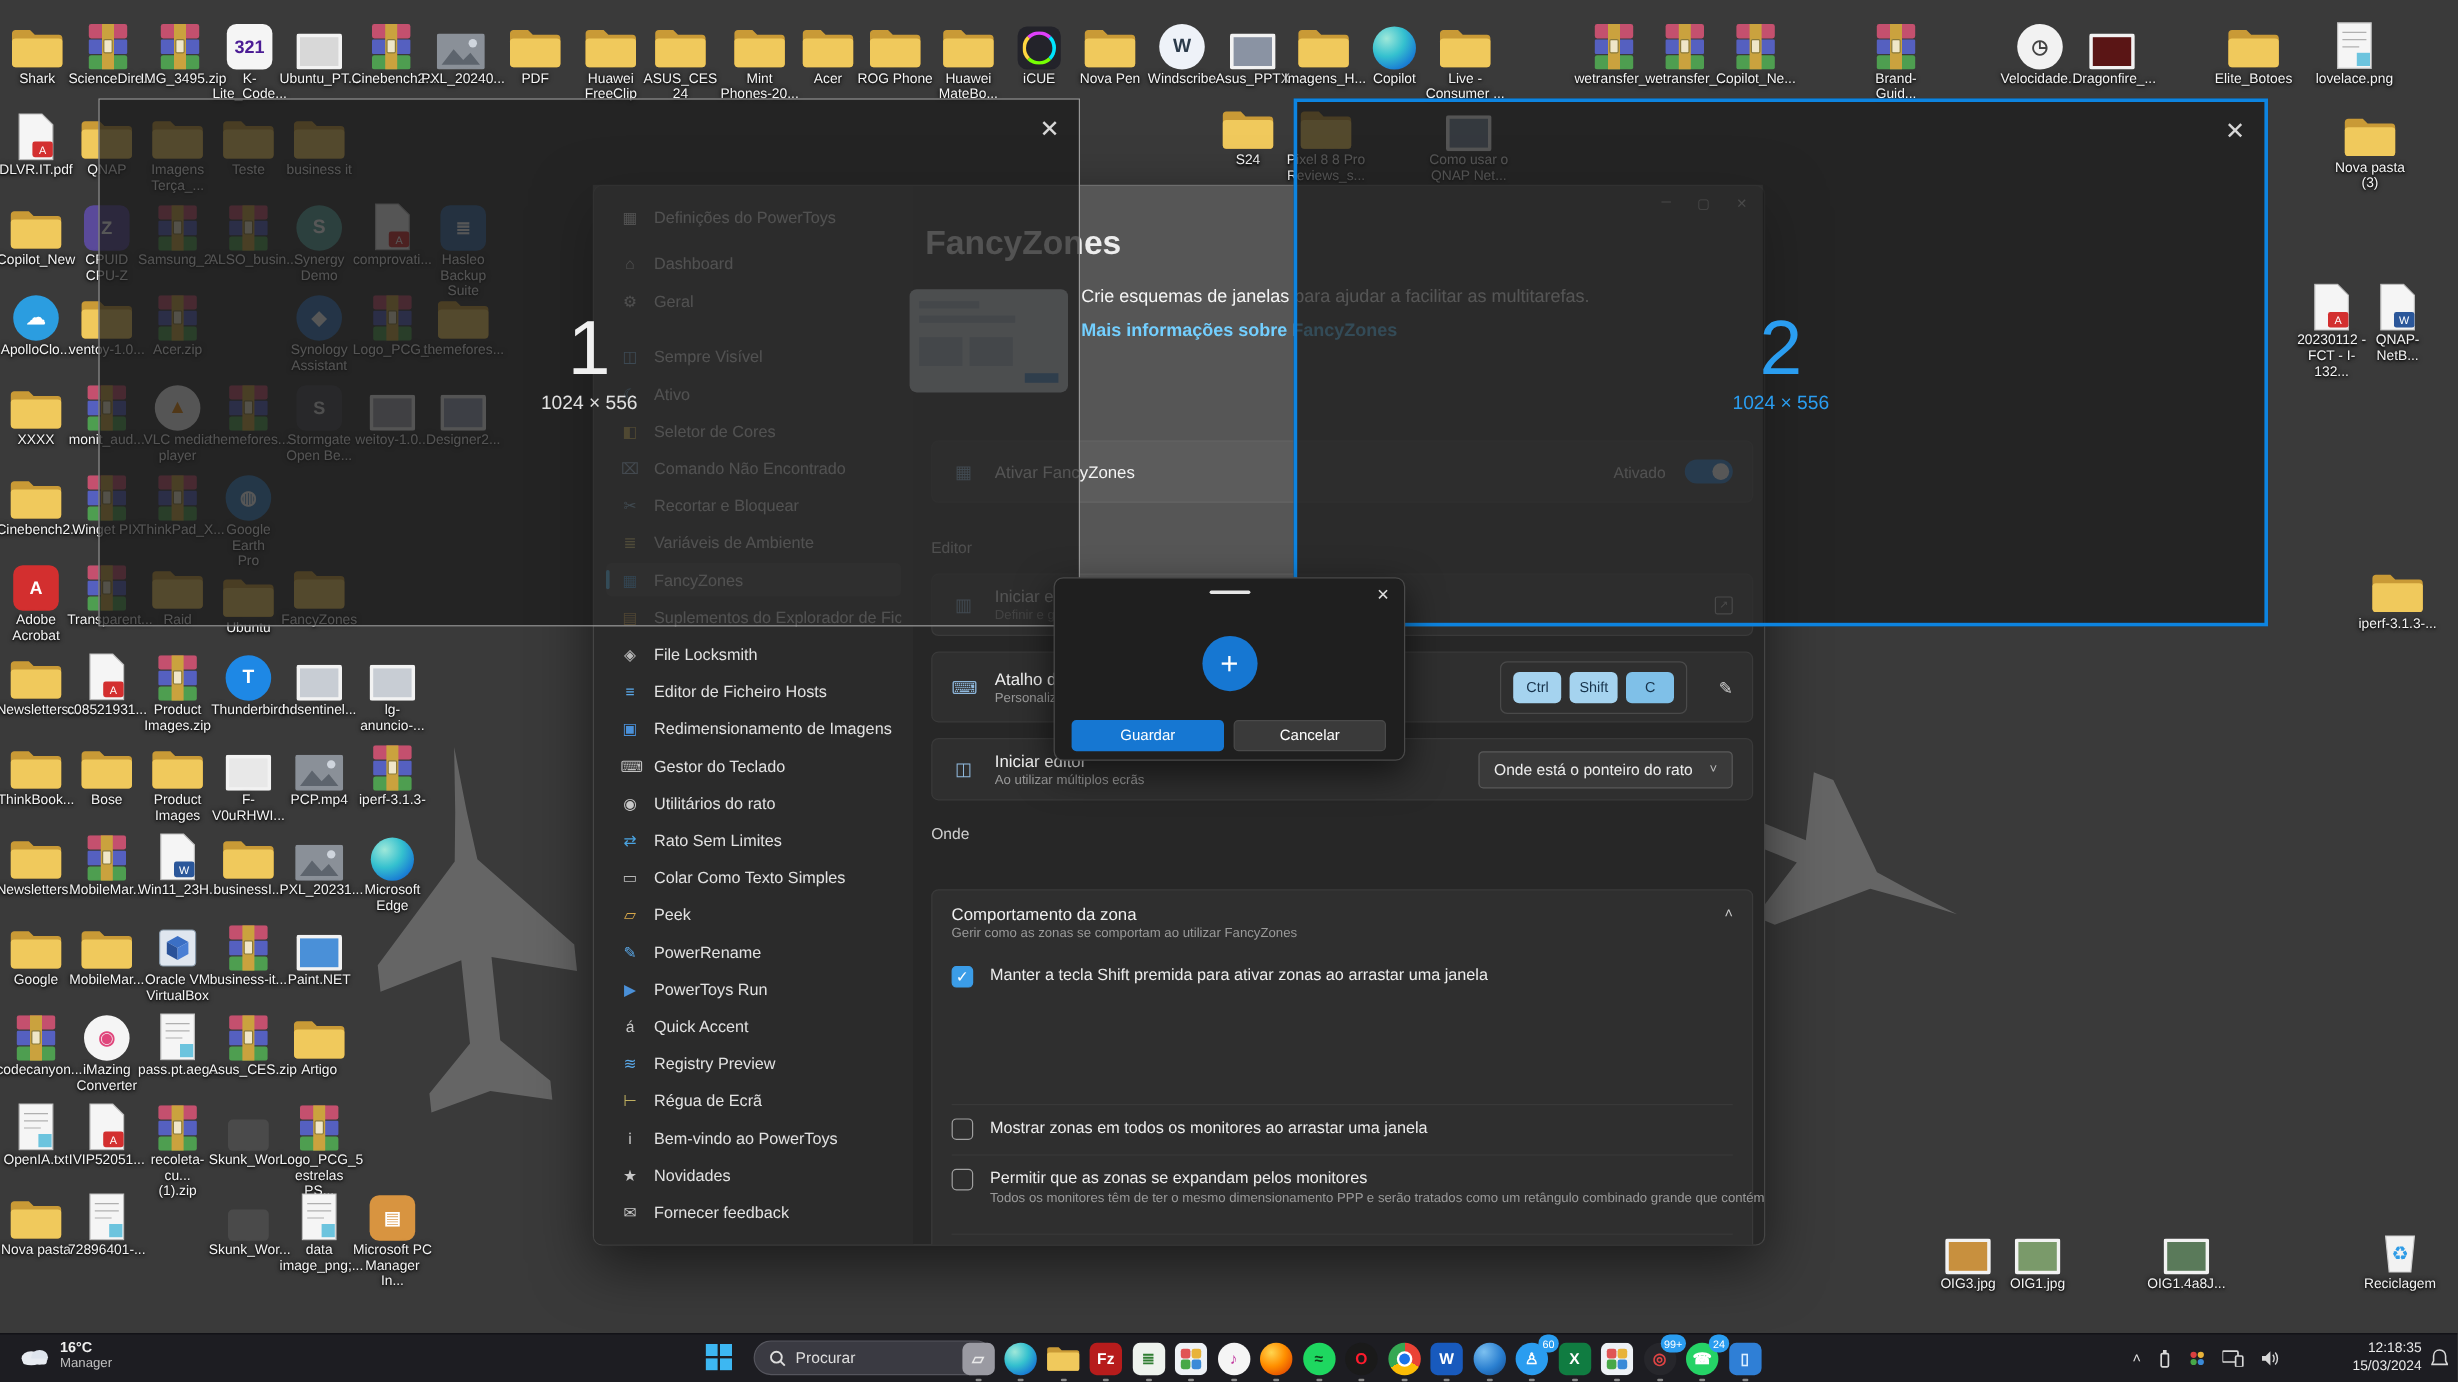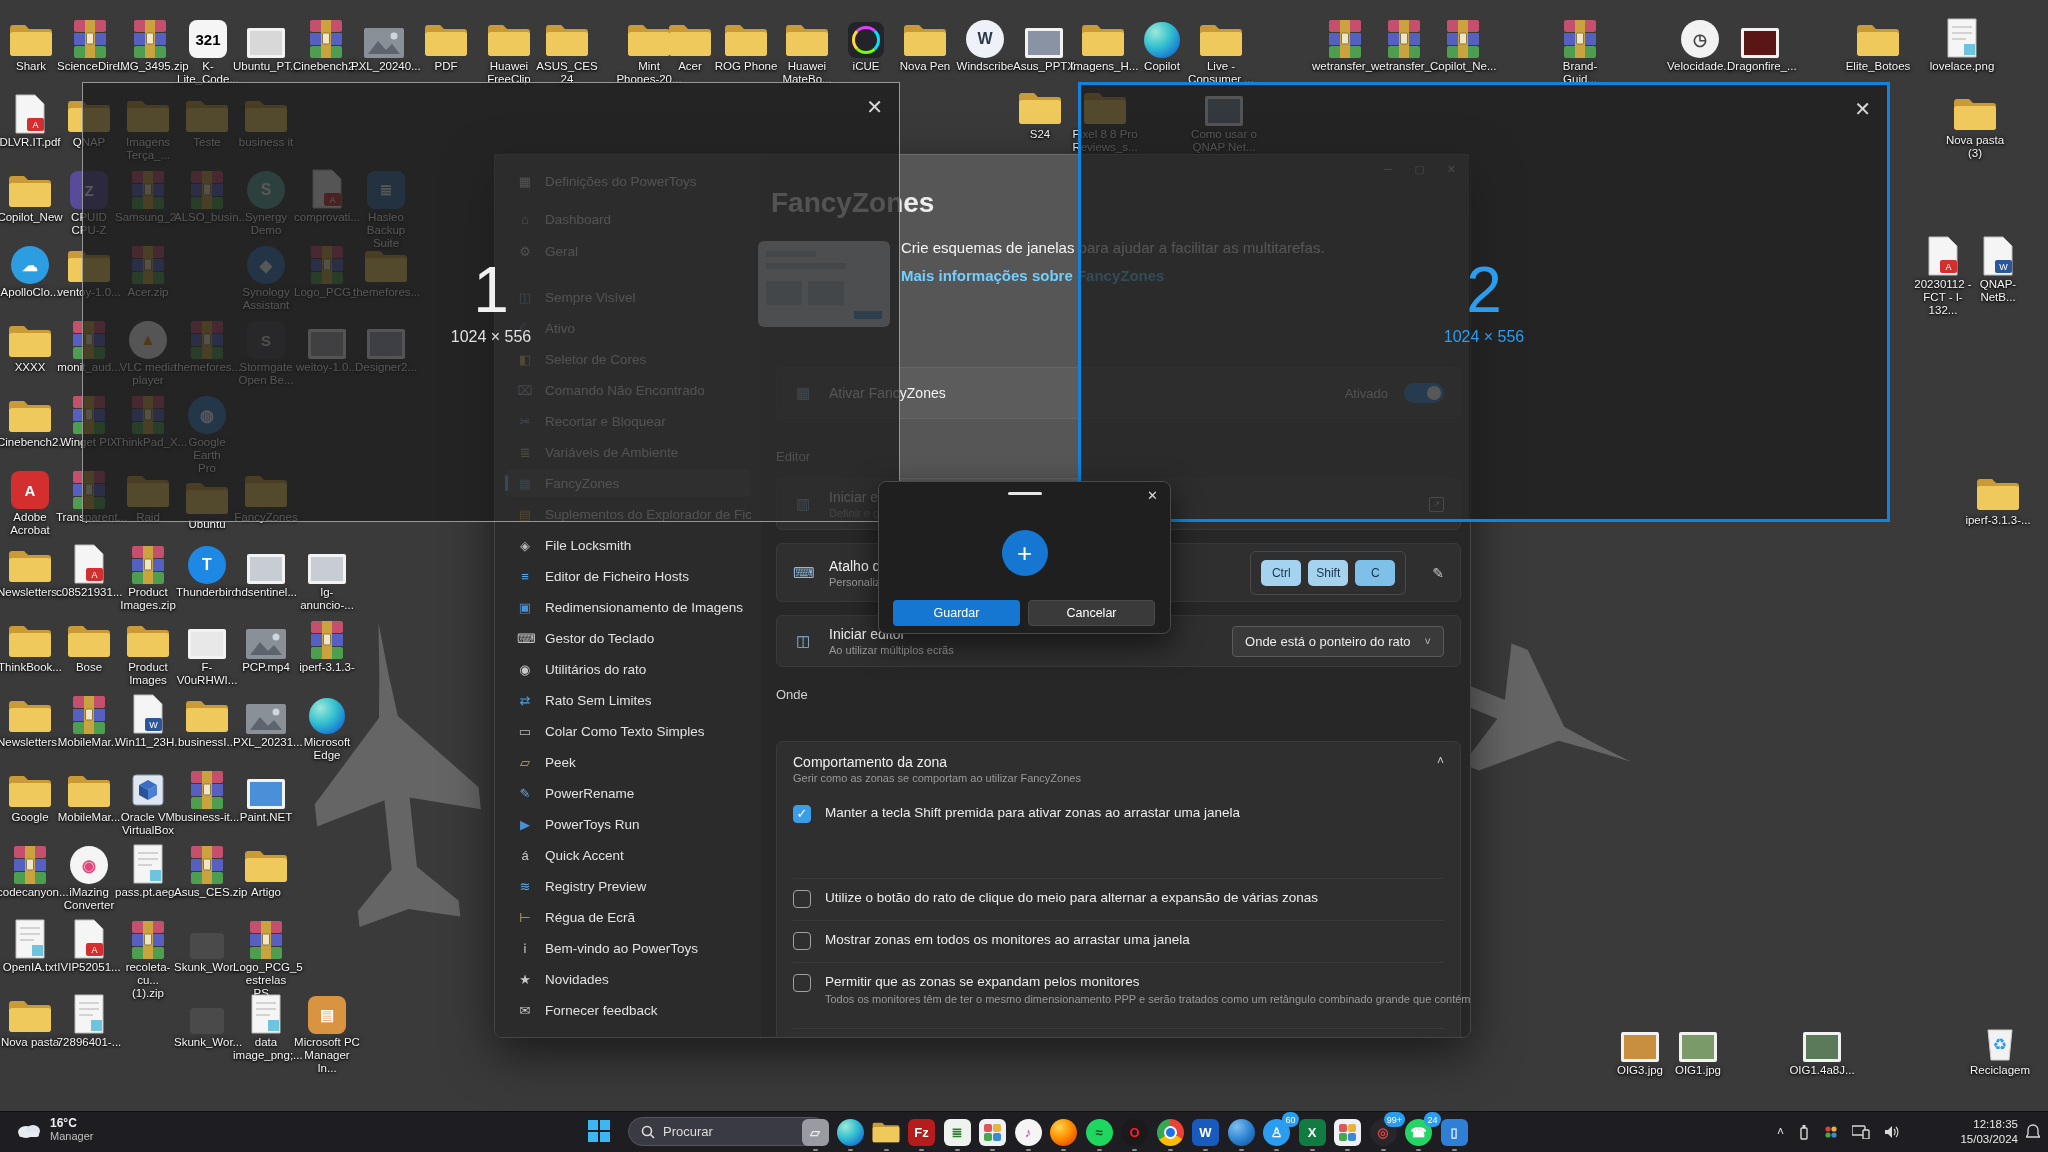--- a/index.html
+++ b/index.html
@@ -150,21 +150,21 @@
           <rect x="3" y="26" width="32" height="12" rx="2" fill="#4e9e50"></rect>
           <rect x="14" y="0" width="10" height="38" fill="#caa23e"></rect>
           <rect x="15.5" y="13" width="7" height="11" rx="1" fill="#efe6c8" stroke="#8a7a3a" stroke-width="1"></rect>
         </svg>
       </div>
       <div class="lb">IMG_3495.zip</div>
     </div>
     <div class="dicon" style="left: 208px; top: 12px;">
       <div class="ig">
         <div class="ctile" style="background:#f5f5f5">
-          <span style="color:#000000">321</span>
+          <span style="color:#4c1d95">321</span>
         </div>
       </div>
       <div class="lb">K-Lite_Code...</div>
     </div>
     <div class="dicon" style="left: 266px; top: 12px;">
       <div class="ig">
         <svg width="38" height="30" viewBox="0 0 38 30">
           <rect width="38" height="30" rx="2" fill="#f2f2f2"></rect>
           <rect x="3" y="3" width="32" height="24" fill="#d8d8d8"></rect>
         </svg>
@@ -214,21 +214,21 @@
     </div>
     <div class="dicon" style="left: 567px; top: 12px;">
       <div class="ig">
         <svg width="44" height="35" viewBox="0 0 44 35">
           <path d="M1 5c0-2 1.3-3 3-3h12l4 4h20c2 0 3 1.2 3 3v21c0 2-1 3-3 3H4c-1.7 0-3-1-3-3z" fill="#c99a36"></path>
           <path d="M1 11.5c0-1.5 1.3-2.5 3-2.5h36c2 0 3 1 3 2.5V30c0 2-1 3-3 3H4c-1.7 0-3-1-3-3z" fill="#f0c95c"></path>
         </svg>
       </div>
       <div class="lb">ASUS_CES 24</div>
     </div>
-    <div class="dicon" style="left: 649px; top: 12px;">
+    <div class="dicon" style="left: 633px; top: 12px;">
       <div class="ig">
         <svg width="44" height="35" viewBox="0 0 44 35">
           <path d="M1 5c0-2 1.3-3 3-3h12l4 4h20c2 0 3 1.2 3 3v21c0 2-1 3-3 3H4c-1.7 0-3-1-3-3z" fill="#c99a36"></path>
           <path d="M1 11.5c0-1.5 1.3-2.5 3-2.5h36c2 0 3 1 3 2.5V30c0 2-1 3-3 3H4c-1.7 0-3-1-3-3z" fill="#f0c95c"></path>
         </svg>
       </div>
       <div class="lb">Mint
 Phones-20...</div>
     </div>
     <div class="dicon" style="left: 690px; top: 12px;">
@@ -1429,26 +1429,20 @@
       <span class="grow"></span>
       <span class="dd">
         <span>Ativar a menor zona por área</span>
           <span class="ar">˅</span>
       </span>
     </div>
   <div class="ckrow" style="top: 52px; border-top: none;">
         <span class="ckbox on">✓</span>
         <span>
           <div class="cklbl">Manter a tecla Shift premida para ativar zonas ao arrastar uma janela</div>
-        </span>
-      </div>
-      <div class="ckrow" style="top: 136px;">
-        <span class="ckbox"></span>
-        <span>
-          <div class="cklbl">Utilize o botão do rato de clique do meio para alternar a expansão de várias zonas</div>
         </span>
       </div>
       <div class="ckrow" style="top: 178px;">
         <span class="ckbox"></span>
         <span>
           <div class="cklbl">Mostrar zonas em todos os monitores ao arrastar uma janela</div>
         </span>
       </div>
       <div class="ckrow" style="top: 220px;">
         <span class="ckbox"></span>

